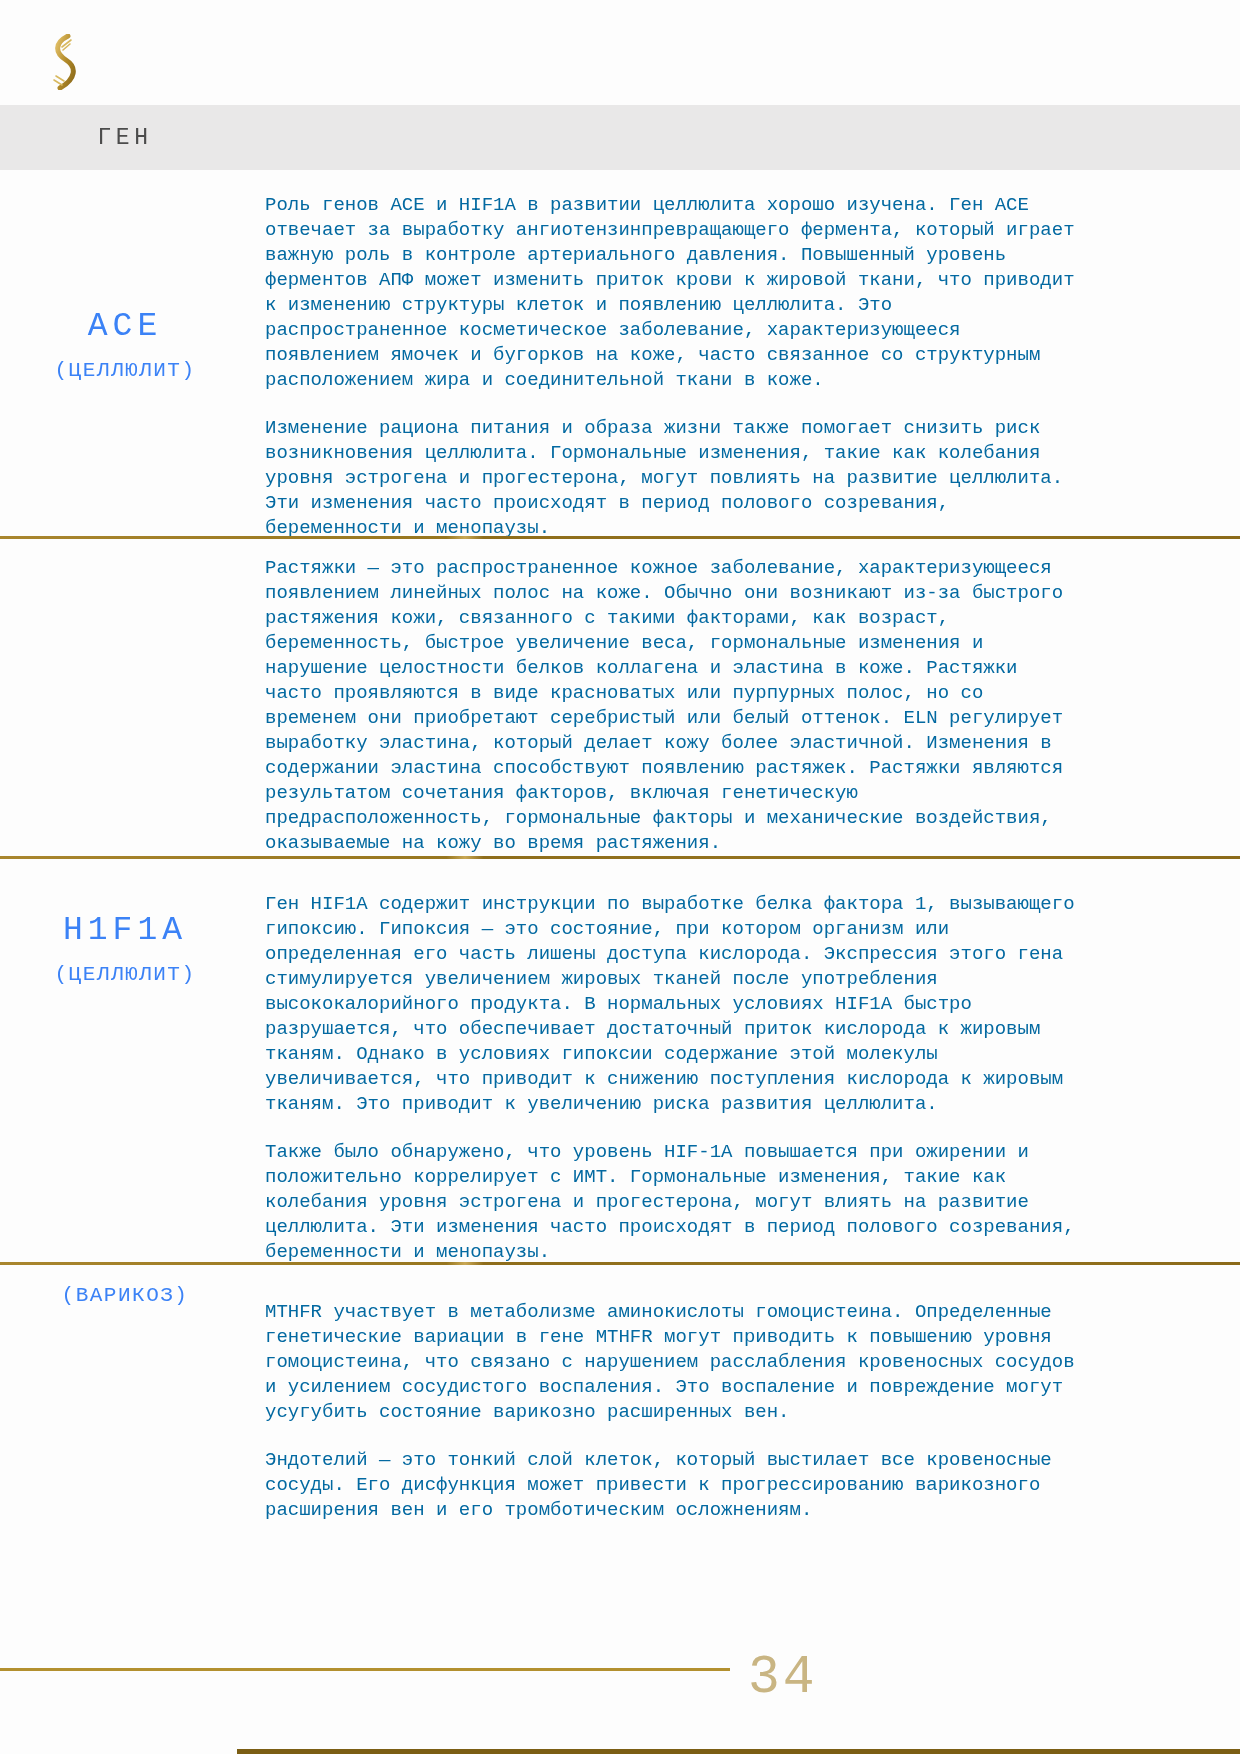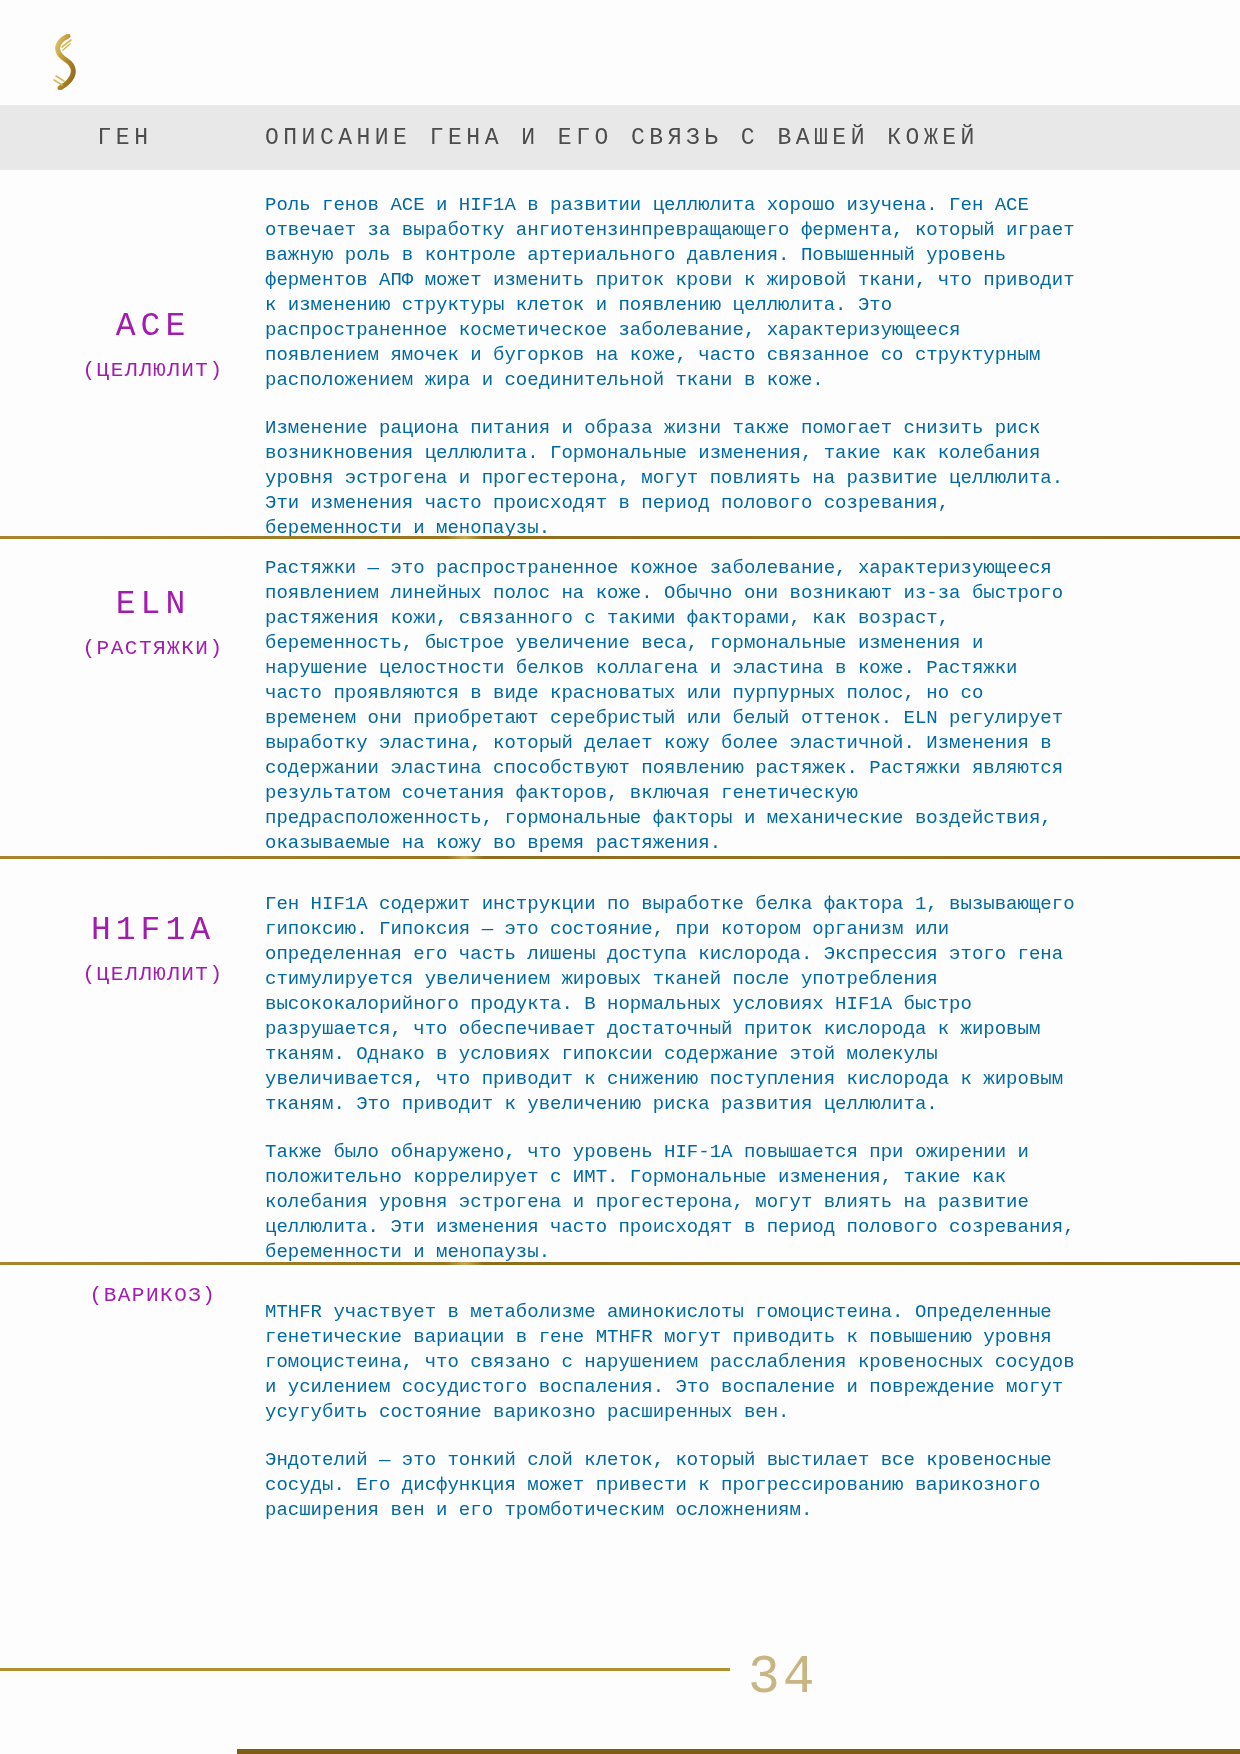--- a/index.html
+++ b/index.html
@@ -19,21 +19,21 @@
     display:flex;align-items:center;
   }
   .th{
     color:#4c4c4c;font-size:23px;font-weight:300;
     letter-spacing:4.5px;white-space:nowrap;
   }
   .th-gene{width:250px;text-align:center;}
   .th-desc{padding-left:15px;}
   
   .gene-block{
-    position:absolute;left:0;width:250px;text-align:center;color:#a21caf;padding-left:28px;
+    position:absolute;left:0;width:250px;text-align:center;color:#3b82f6;
   }
   .gene-name{font-size:33px;font-weight:300;letter-spacing:5px;}
   .gene-cond{font-size:21px;font-weight:300;letter-spacing:1.5px;margin-top:14px;}
   .desc-block{
     position:absolute;left:265px;width:815px;
   }
   .desc-block p{
     margin:0 0 23px 0;
     font-size:19px;line-height:25px;font-weight:300;
     color:#0369a1;
@@ -78,37 +78,32 @@
           <stop offset="1" stop-color="#8a691a"></stop>
         </linearGradient>
       </defs>
       <path d="M24 2 C10 9 11 19 22 26 C33 33 32 45 16 54" fill="none" stroke="url(#gold)" stroke-width="5" stroke-linecap="round"></path>
       <path d="M27 6 L18 13 M26 10 L19 16 M12 42 L20 47 M10 46 L18 51" fill="none" stroke="#d8b95f" stroke-width="1.6" stroke-linecap="round"></path>
     </svg>
   </div>
 
   <div class="thead">
     <div class="th th-gene">ГЕН</div>
-    <div class="th th-desc">ОПИСАНИЕ ГЕНА И ЕГО СВЯЗЬ С ВАШЕЙ КОЖЕЙ</div>
   </div>
 
   <div class="gene-block g-ace">
     <div class="gene-name">ACE</div>
     <div class="gene-cond">(ЦЕЛЛЮЛИТ)</div>
   </div>
   <div class="desc-block d-ace">
     <p>Роль генов ACE и HIF1A в развитии целлюлита хорошо изучена. Ген ACE отвечает за выработку ангиотензинпревращающего фермента, который играет важную роль в контроле артериального давления. Повышенный уровень ферментов АПФ может изменить приток крови к жировой ткани, что приводит к изменению структуры клеток и появлению целлюлита. Это распространенное косметическое заболевание, характеризующееся появлением ямочек и бугорков на коже, часто связанное со структурным расположением жира и соединительной ткани в коже.</p>
     <p>Изменение рациона питания и образа жизни также помогает снизить риск возникновения целлюлита. Гормональные изменения, такие как колебания уровня эстрогена и прогестерона, могут повлиять на развитие целлюлита. Эти изменения часто происходят в период полового созревания, беременности и менопаузы.</p>
   </div>
   <div class="divider div1"></div>
 
-  <div class="gene-block g-eln">
-    <div class="gene-name">ELN</div>
-    <div class="gene-cond">(РАСТЯЖКИ)</div>
-  </div>
   <div class="desc-block d-eln">
     <p>Растяжки — это распространенное кожное заболевание, характеризующееся появлением линейных полос на коже. Обычно они возникают из-за быстрого растяжения кожи, связанного с такими факторами, как возраст, беременность, быстрое увеличение веса, гормональные изменения и нарушение целостности белков коллагена и эластина в коже. Растяжки часто проявляются в виде красноватых или пурпурных полос, но со временем они приобретают серебристый или белый оттенок. ELN регулирует выработку эластина, который делает кожу более эластичной. Изменения в содержании эластина способствуют появлению растяжек. Растяжки являются результатом сочетания факторов, включая генетическую предрасположенность, гормональные факторы и механические воздействия, оказываемые на кожу во время растяжения.</p>
   </div>
   <div class="divider div2"></div>
 
   <div class="gene-block g-hif">
     <div class="gene-name">H1F1A</div>
     <div class="gene-cond">(ЦЕЛЛЮЛИТ)</div>
   </div>
   <div class="desc-block d-hif">

